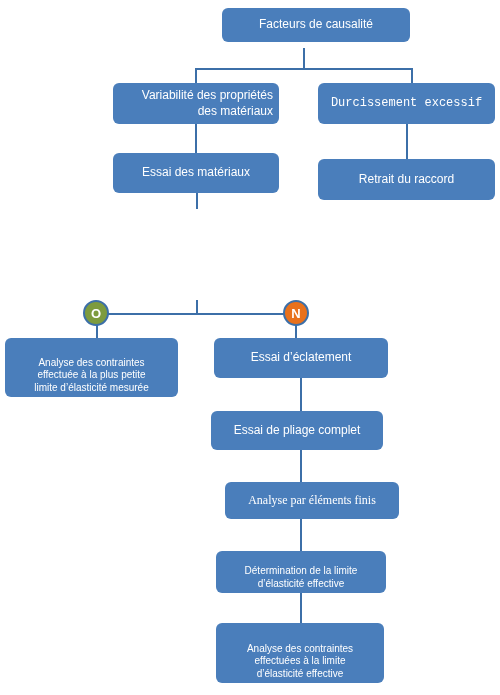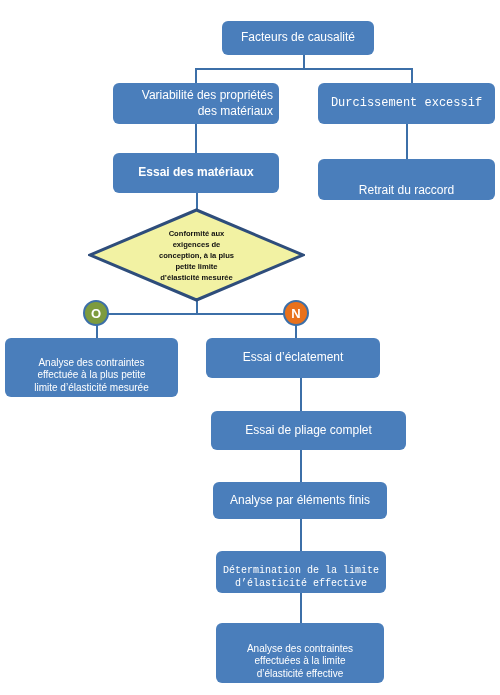--- a/index.html
+++ b/index.html
@@ -124,78 +124,68 @@
   <div class="connector v-line" style="left:295px; top:313px; height:26px;"></div>
 
   <div class="connector v-line" style="left:300px; top:378px; height:33px;"></div>
 
   <div class="connector v-line" style="left:300px; top:450px; height:32px;"></div>
 
   <div class="connector v-line" style="left:300px; top:519px; height:32px;"></div>
 
   <div class="connector v-line" style="left:300px; top:593px; height:30px;"></div>
 
-  <div class="node-box fs-12" style="left:222px; top:21px; width:152px; height:34px;">
+  <div class="node-box fs-12" style="left:222px; top:8px; width:188px; height:34px;">
     <span class="node-label">Facteurs de causalité</span>
   </div>
 
   <div class="node-box fs-12" style="left:113px; top:83px; width:166px; height:41px;text-align:right;">
     <span class="node-label">Variabilité des propriétés
 des matériaux</span>
   </div>
 
   <div class="node-box fs-12" style="left:318px; top:83px; width:177px; height:41px;font-family:Liberation Mono, monospace;">
     <span class="node-label">Durcissement excessif</span>
   </div>
 
-  <div class="node-box fs-12" style="left:113px; top:153px; width:166px; height:40px;font-weight:bold;">
+  <div class="node-box fs-12" style="left:113px; top:153px; width:166px; height:40px;">
     <span class="node-label">Essai des matériaux</span>
   </div>
 
-  <div class="node-box fs-12" style="left:318px; top:159px; width:177px; height:41px;align-items:flex-end;">
+  <div class="node-box fs-12" style="left:318px; top:159px; width:177px; height:41px;">
     <span class="node-label">Retrait du raccord</span>
   </div>
 
-  <div class="diamond-wrap" style="left:88px; top:208px; width:217px; height:94px;">
-    <svg viewBox="0 0 217 94" preserveAspectRatio="none">
-      <polygon points="108.5,2 215,47 108.5,92 2,47" fill="#F2F2A3" stroke="#2E4D7B" stroke-width="3" stroke-linejoin="miter"></polygon>
-    </svg>
-    <div class="diamond-text">Conformité aux
-exigences de
-conception, à la plus
-petite  limite
-d’élasticité mesurée</div>
-  </div>
 
   <div class="marker marker-yes" style="left:83px; top:300px;">
     <span>O</span>
   </div>
   <div class="marker marker-no" style="left:283px; top:300px;">
     <span>N</span>
   </div>
 
   <div class="node-box fs-11" style="left:5px; top:338px; width:173px; height:59px;">
     <span class="node-label">Analyse des contraintes
 effectuée à la plus petite
 limite d’élasticité mesurée</span>
   </div>
 
-  <div class="node-box fs-12" style="left:206px; top:338px; width:174px; height:40px;">
+  <div class="node-box fs-12" style="left:214px; top:338px; width:174px; height:40px;">
     <span class="node-label">Essai d’éclatement</span>
   </div>
 
-  <div class="node-box fs-12" style="left:211px; top:411px; width:195px; height:39px;">
+  <div class="node-box fs-12" style="left:211px; top:411px; width:172px; height:39px;">
     <span class="node-label">Essai de pliage complet</span>
   </div>
 
-  <div class="node-box fs-12" style="left:213px; top:482px; width:174px; height:37px;">
+  <div class="node-box fs-12" style="left:225px; top:482px; width:174px; height:37px;font-family:Liberation Serif, serif;">
     <span class="node-label">Analyse par éléments finis</span>
   </div>
 
-  <div class="node-box fs-11" style="left:216px; top:551px; width:170px; height:42px;font-family:Liberation Mono, monospace;">
+  <div class="node-box fs-11" style="left:216px; top:551px; width:170px; height:42px;">
     <span class="node-label">Détermination de la limite
 d’élasticité effective</span>
   </div>
 
   <div class="node-box fs-11" style="left:216px; top:623px; width:168px; height:60px;">
     <span class="node-label">Analyse des contraintes
 effectuées à la limite
 d’élasticité effective</span>
   </div>
 

